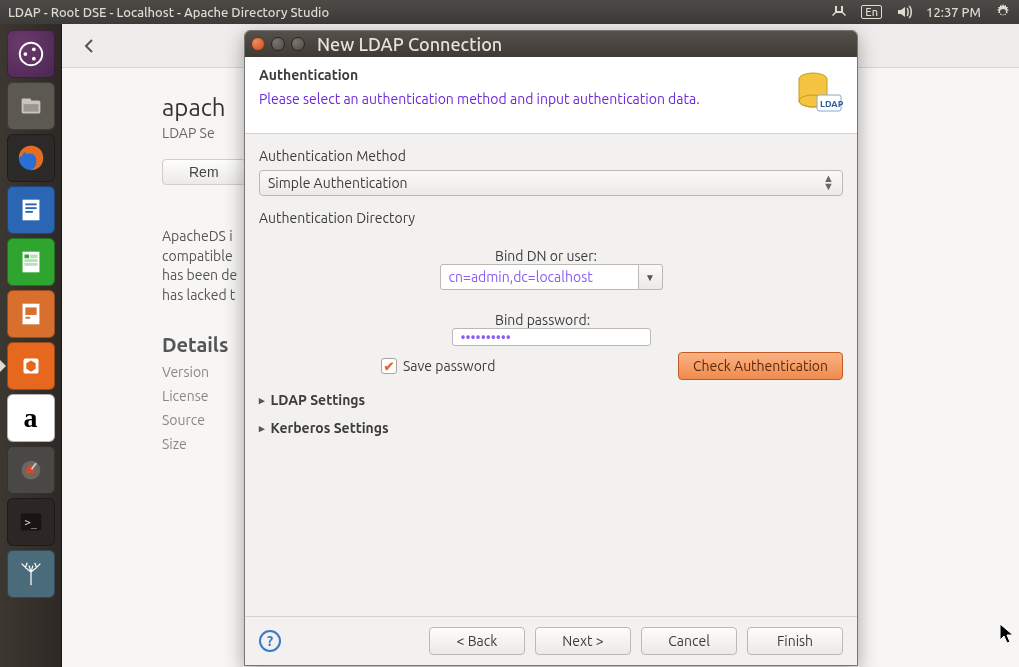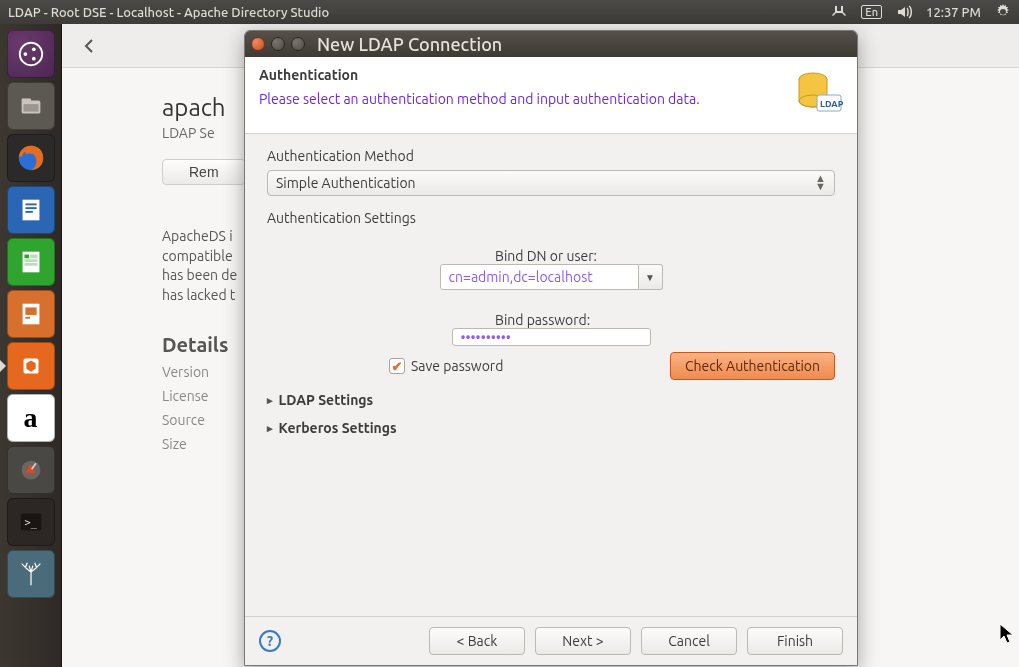--- a/index.html
+++ b/index.html
@@ -147,21 +147,21 @@
     gap: 24px;
   }
   .dlg-header .txt { flex:1; }
   .dlg-header h3 { font-size: 14px; font-weight:bold; margin-bottom:8px;}
   .dlg-header p { font-size: 14px; color:#6d28d9;}
   .ldap-icon {
     width: 52px; height:52px;
   }
   .dlg-body {
     flex:1;
-    padding: 10px 22px;
+    padding: 10px 14px;
     overflow:auto;
     font-size:14px;
     color:#3c3c3c;
   }
   .section-label { margin: 4px 0 6px 0; color:#3c3c3c;}
   .combo {
     width:100%;
     border:1px solid #bcb9b4;
     border-radius:4px;
     background: linear-gradient(#fbfaf9,#eceae7);
@@ -412,21 +412,21 @@
       <rect x="26" y="28" width="24" height="16" rx="2" fill="#fff" stroke="#8aa8c9"></rect>
       <text x="29" y="40" font-size="9" fill="#2a5b9a" font-weight="bold">LDAP</text>
     </svg>
   </div>
   <div class="dlg-body">
     <div class="section-label">Authentication Method</div>
     <div class="combo">
       <span>Simple Authentication</span>
       <span class="arrows">▲<br>▼</span>
     </div>
-    <div class="section-label" style="margin-top:14px;">Authentication Settings</div>
+    <div class="section-label" style="margin-top:14px;">Authentication Directory</div>
 
     <div class="form-row">
       <label>Bind DN or user:</label>
       <div class="input-wrap">
         <input class="text-input" type="text" value="cn=admin,dc=localhost" style="">
         <div class="combo-drop">▼</div>
       </div>
     </div>
 
     <div class="form-row">

